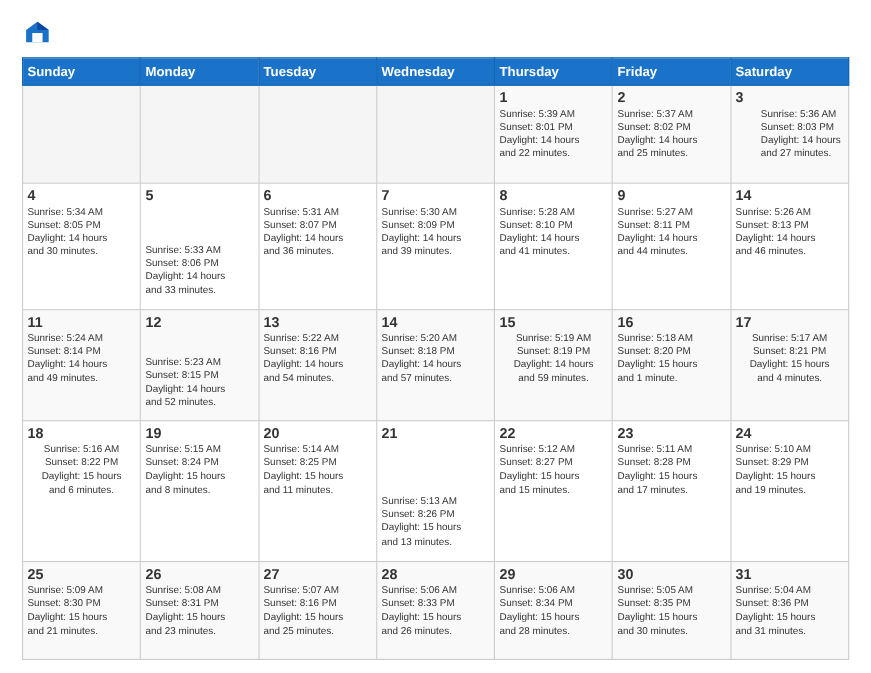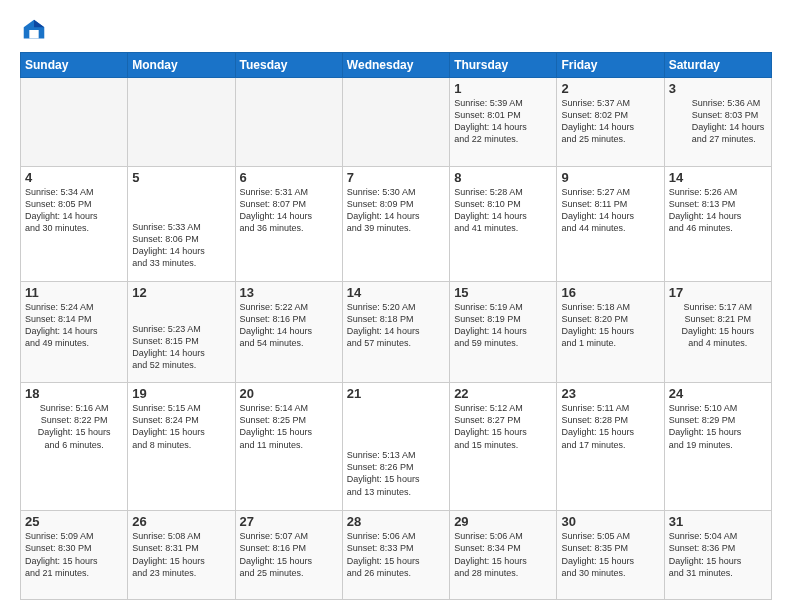--- a/index.html
+++ b/index.html
@@ -241,21 +241,21 @@
           </td>
           <td>
             <span class="day-number">14</span>
             <div class="day-info" style="white-space: pre-line;">Sunrise: 5:20 AM
 Sunset: 8:18 PM
 Daylight: 14 hours
 and 57 minutes.</div>
           </td>
           <td>
             <span class="day-number">15</span>
-            <div class="day-info" style="white-space: pre-line;">Sunrise: 5:19 AM
+            <div class="day-info" style="white-space: pre-line; text-align: center;">Sunrise: 5:19 AM
 Sunset: 8:19 PM
 Daylight: 14 hours
 and 59 minutes.</div>
           </td>
           <td>
             <span class="day-number">16</span>
             <div class="day-info" style="white-space: pre-line;">Sunrise: 5:18 AM
 Sunset: 8:20 PM
 Daylight: 15 hours
 and 1 minute.</div>

